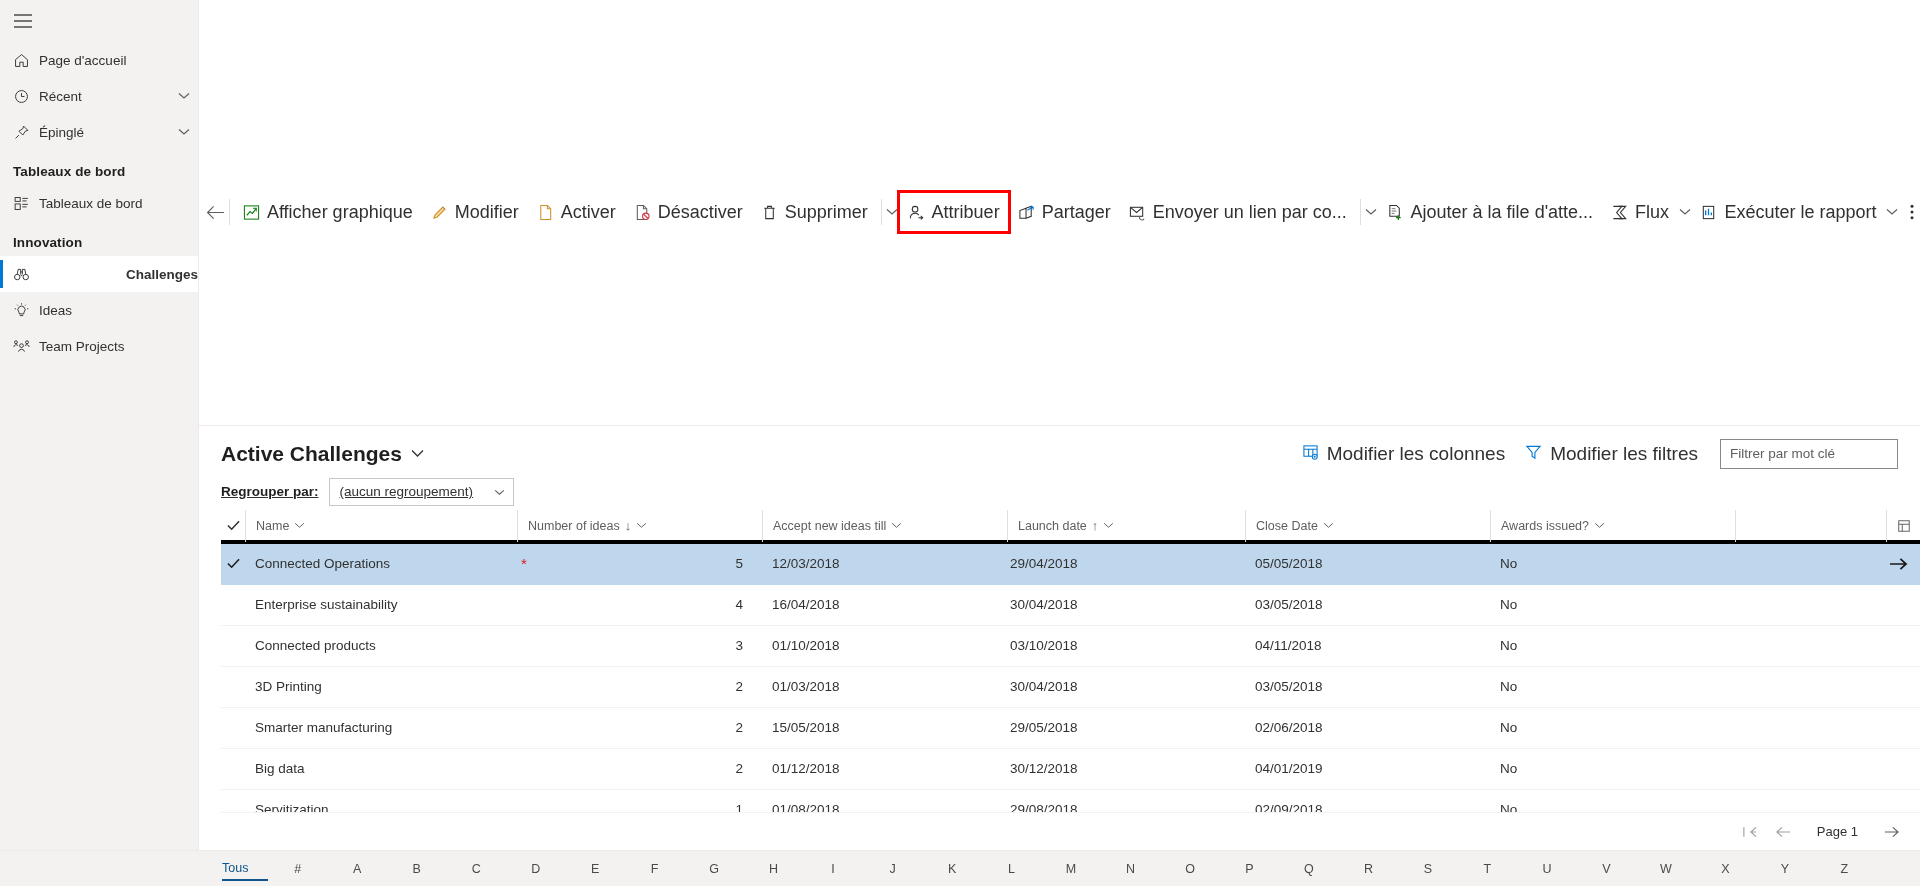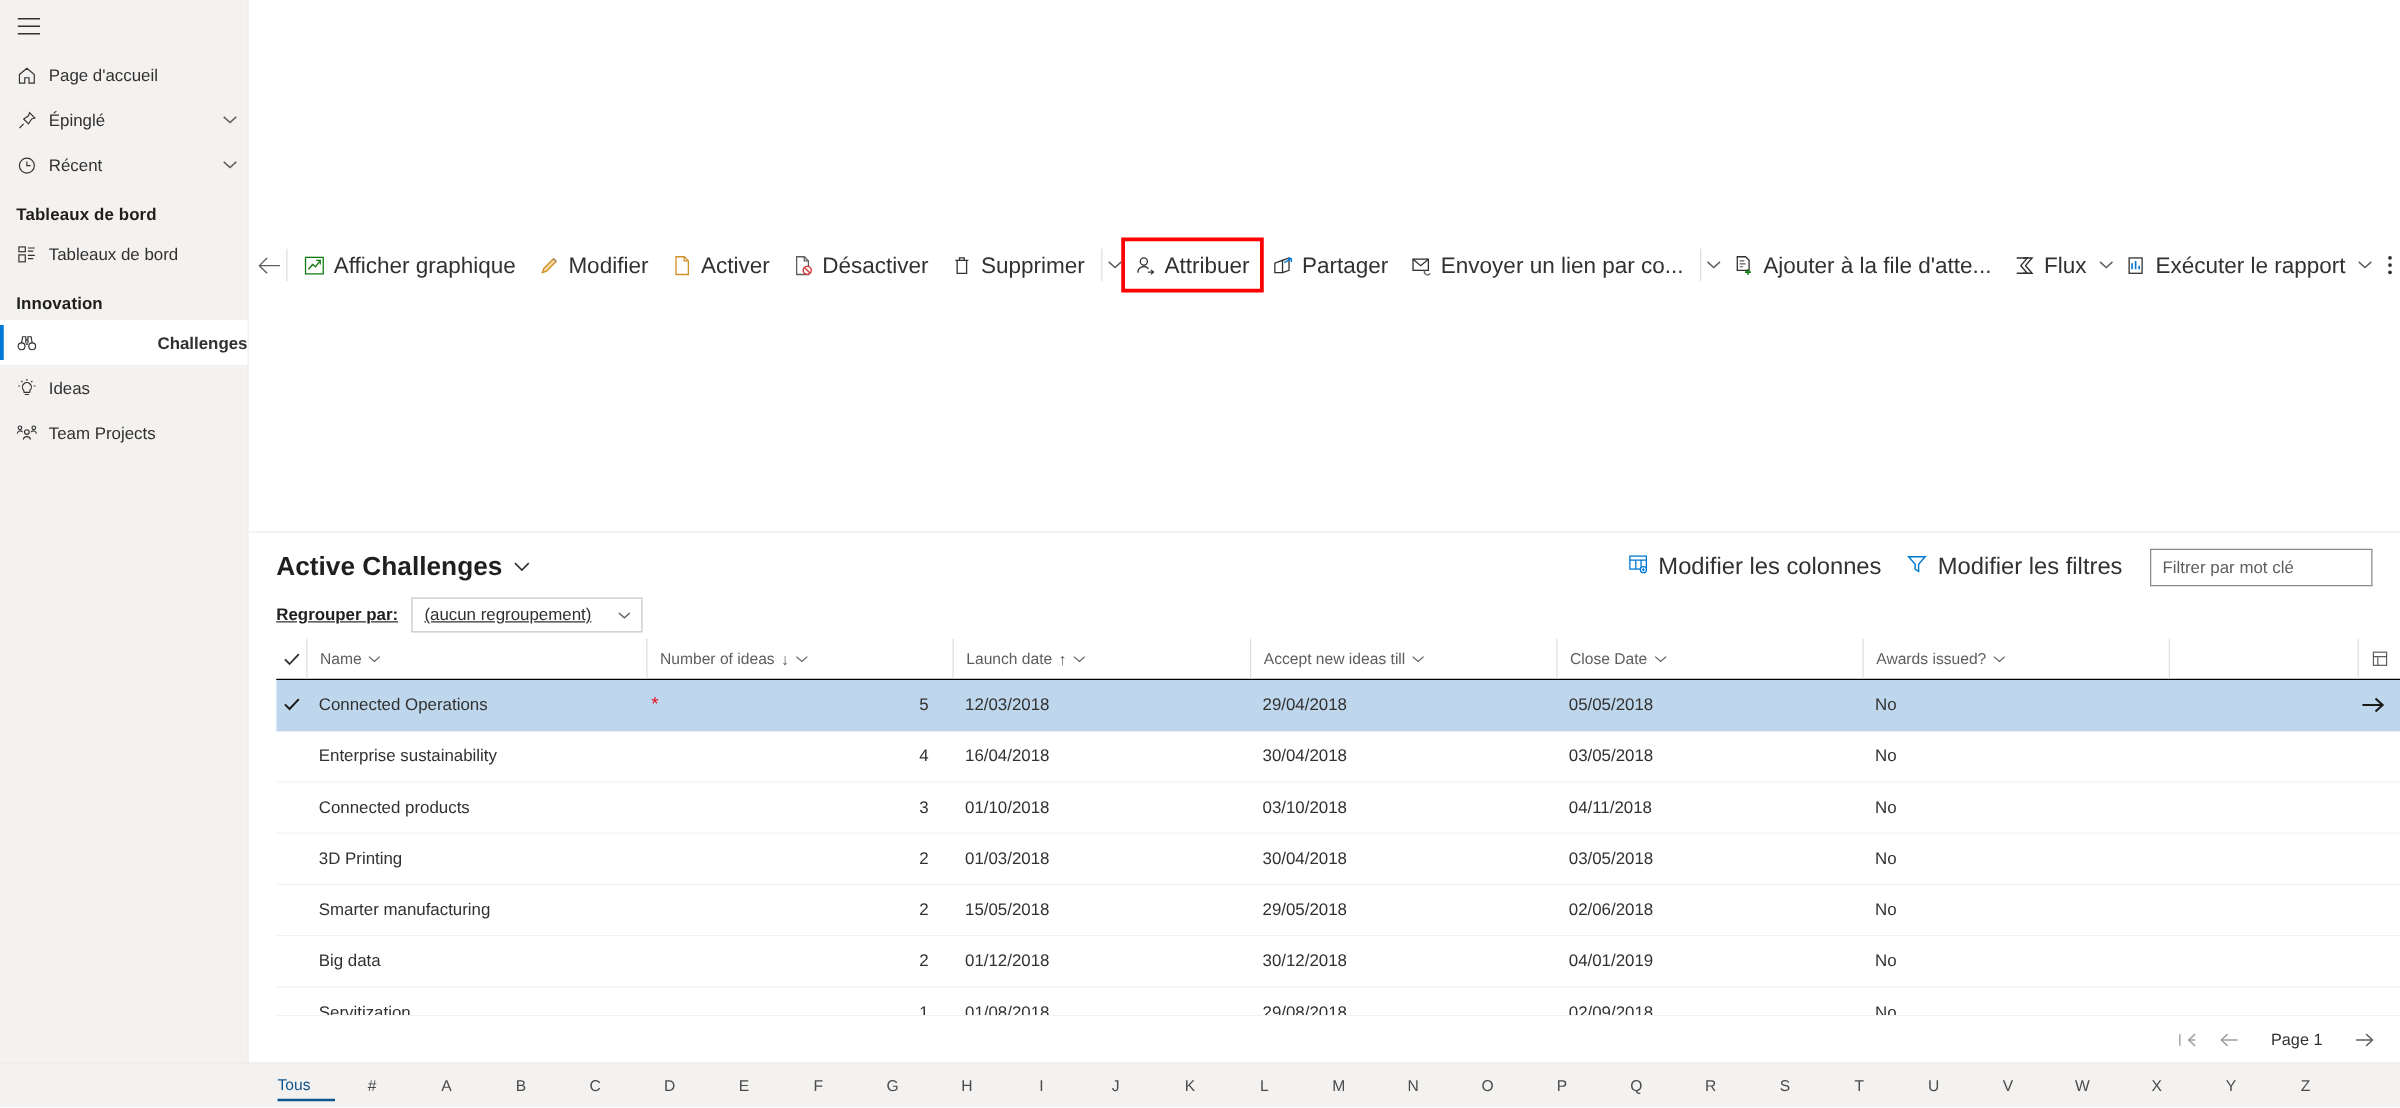--- a/index.html
+++ b/index.html
@@ -107,21 +107,21 @@
   .groupby-select {
     width: 185px; height: 28px; border: 1px solid #c8c6c4; background: #fff;
     display: flex; align-items: center; justify-content: space-between;
     padding: 0 8px 0 10px; font-size: 13.5px; color: #323130; cursor: pointer;
   }
 
   
   .grid { flex: 1; display: flex; flex-direction: column; min-height: 0; padding-right: 0; }
   .grid-head {
     display: flex; align-items: center; height: 32px;
-    border-bottom: 1px solid #000000; font-size: 12.5px; color: #605e5c;
+    border-bottom: 4px solid #000000; font-size: 12.5px; color: #605e5c;
   }
   .gh {
     display: flex; align-items: center; height: 32px; padding-left: 10px;
     border-left: 1px solid #e1dfdd; cursor: pointer; gap: 5px;
     white-space: nowrap; overflow: hidden;
   }
   .gh-check { width: 24px; border-left: 0; padding-left: 0; justify-content: center; color: #323130; }
   .gh .sortarrow { color: #605e5c; font-size: 13px; }
   .gh .hchev { color: #605e5c; display: flex; align-items: center; }
   .gh-last { flex: 1; }
@@ -186,40 +186,40 @@
           <svg width="17" height="17" viewBox="0 0 20 20" fill="none" stroke="#323130" stroke-width="1.1">
             <path d="M3 9 L10 3 L17 9 V17 H12 V12 H8 V17 H3 Z"></path>
           </svg>
         </span>
         <span class="lbl">Page d'accueil</span>
       </div>
 
       <div class="nav-item">
         <span class="ic">
           <svg width="17" height="17" viewBox="0 0 20 20" fill="none" stroke="#323130" stroke-width="1.1">
-            <path d="M12.5 2.5 L17.5 7.5 L14.5 8.5 L11.5 13 L7 8.5 L11.5 5.5 Z"></path>
-              <path d="M7 13 L3 17"></path>
-          </svg>
-        </span>
-        <span class="lbl">Épinglé</span>
+            <circle cx="10" cy="10" r="7"></circle>
+              <path d="M10 6 V10 H13.5"></path>
+          </svg>
+        </span>
+        <span class="lbl">Récent</span>
         <span class="chev">
           <svg width="12" height="8" viewBox="0 0 12 8" fill="none" stroke="#605e5c" stroke-width="1.2">
               <path d="M1 1.5 L6 6 L11 1.5"></path>
             </svg>
         </span>
       </div>
 
       <div class="nav-item">
         <span class="ic">
           <svg width="17" height="17" viewBox="0 0 20 20" fill="none" stroke="#323130" stroke-width="1.1">
-            <circle cx="10" cy="10" r="7"></circle>
-              <path d="M10 6 V10 H13.5"></path>
-          </svg>
-        </span>
-        <span class="lbl">Récent</span>
+            <path d="M12.5 2.5 L17.5 7.5 L14.5 8.5 L11.5 13 L7 8.5 L11.5 5.5 Z"></path>
+              <path d="M7 13 L3 17"></path>
+          </svg>
+        </span>
+        <span class="lbl">Épinglé</span>
         <span class="chev">
           <svg width="12" height="8" viewBox="0 0 12 8" fill="none" stroke="#605e5c" stroke-width="1.2">
               <path d="M1 1.5 L6 6 L11 1.5"></path>
             </svg>
         </span>
       </div>
 
       <div class="nav-group-title">Tableaux de bord</div>
 
       <div class="nav-item">
@@ -494,31 +494,31 @@
             </div>
             <div class="gh" style="width:245px">
               <span>Number of ideas</span>
               <span class="sortarrow">↓</span>
               <span class="hchev">
                 <svg width="11" height="7" viewBox="0 0 12 8" fill="none" stroke="#605e5c" stroke-width="1.1">
                     <path d="M1 1.5 L6 6 L11 1.5"></path>
                   </svg>
               </span>
             </div>
-            <div class="gh" style="width:238px">
-              <span>Launch date</span>
-              <span class="sortarrow">↑</span>
+            <div class="gh" style="width:245px">
+              <span>Accept new ideas till</span>
               <span class="hchev">
                 <svg width="11" height="7" viewBox="0 0 12 8" fill="none" stroke="#605e5c" stroke-width="1.1">
                     <path d="M1 1.5 L6 6 L11 1.5"></path>
                   </svg>
               </span>
             </div>
-            <div class="gh" style="width:245px">
-              <span>Accept new ideas till</span>
+            <div class="gh" style="width:238px">
+              <span>Launch date</span>
+              <span class="sortarrow">↑</span>
               <span class="hchev">
                 <svg width="11" height="7" viewBox="0 0 12 8" fill="none" stroke="#605e5c" stroke-width="1.1">
                     <path d="M1 1.5 L6 6 L11 1.5"></path>
                   </svg>
               </span>
             </div>
             <div class="gh" style="width:245px">
               <span>Close Date</span>
               <span class="hchev">
                 <svg width="11" height="7" viewBox="0 0 12 8" fill="none" stroke="#605e5c" stroke-width="1.1">

